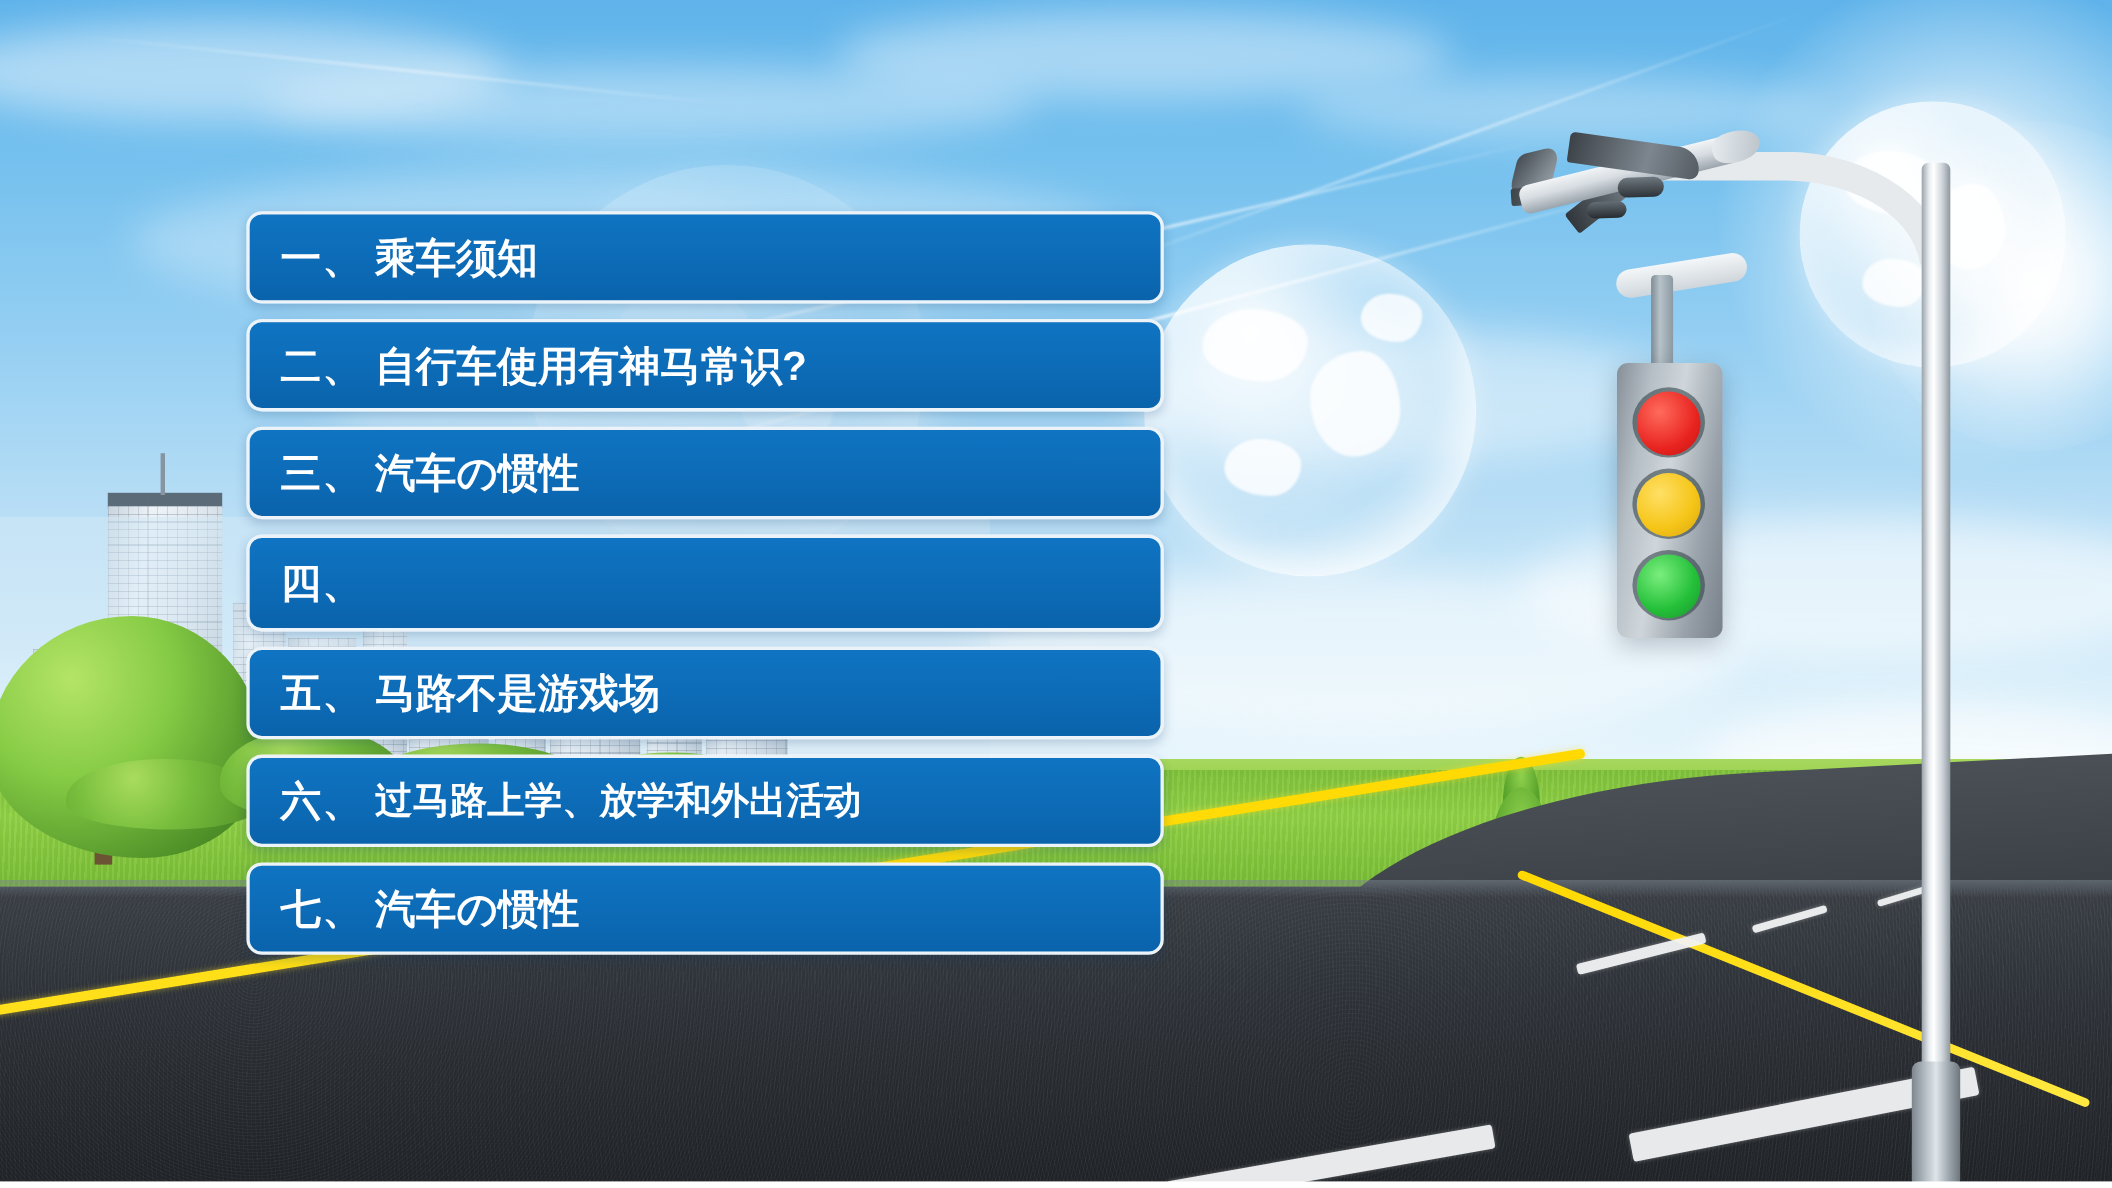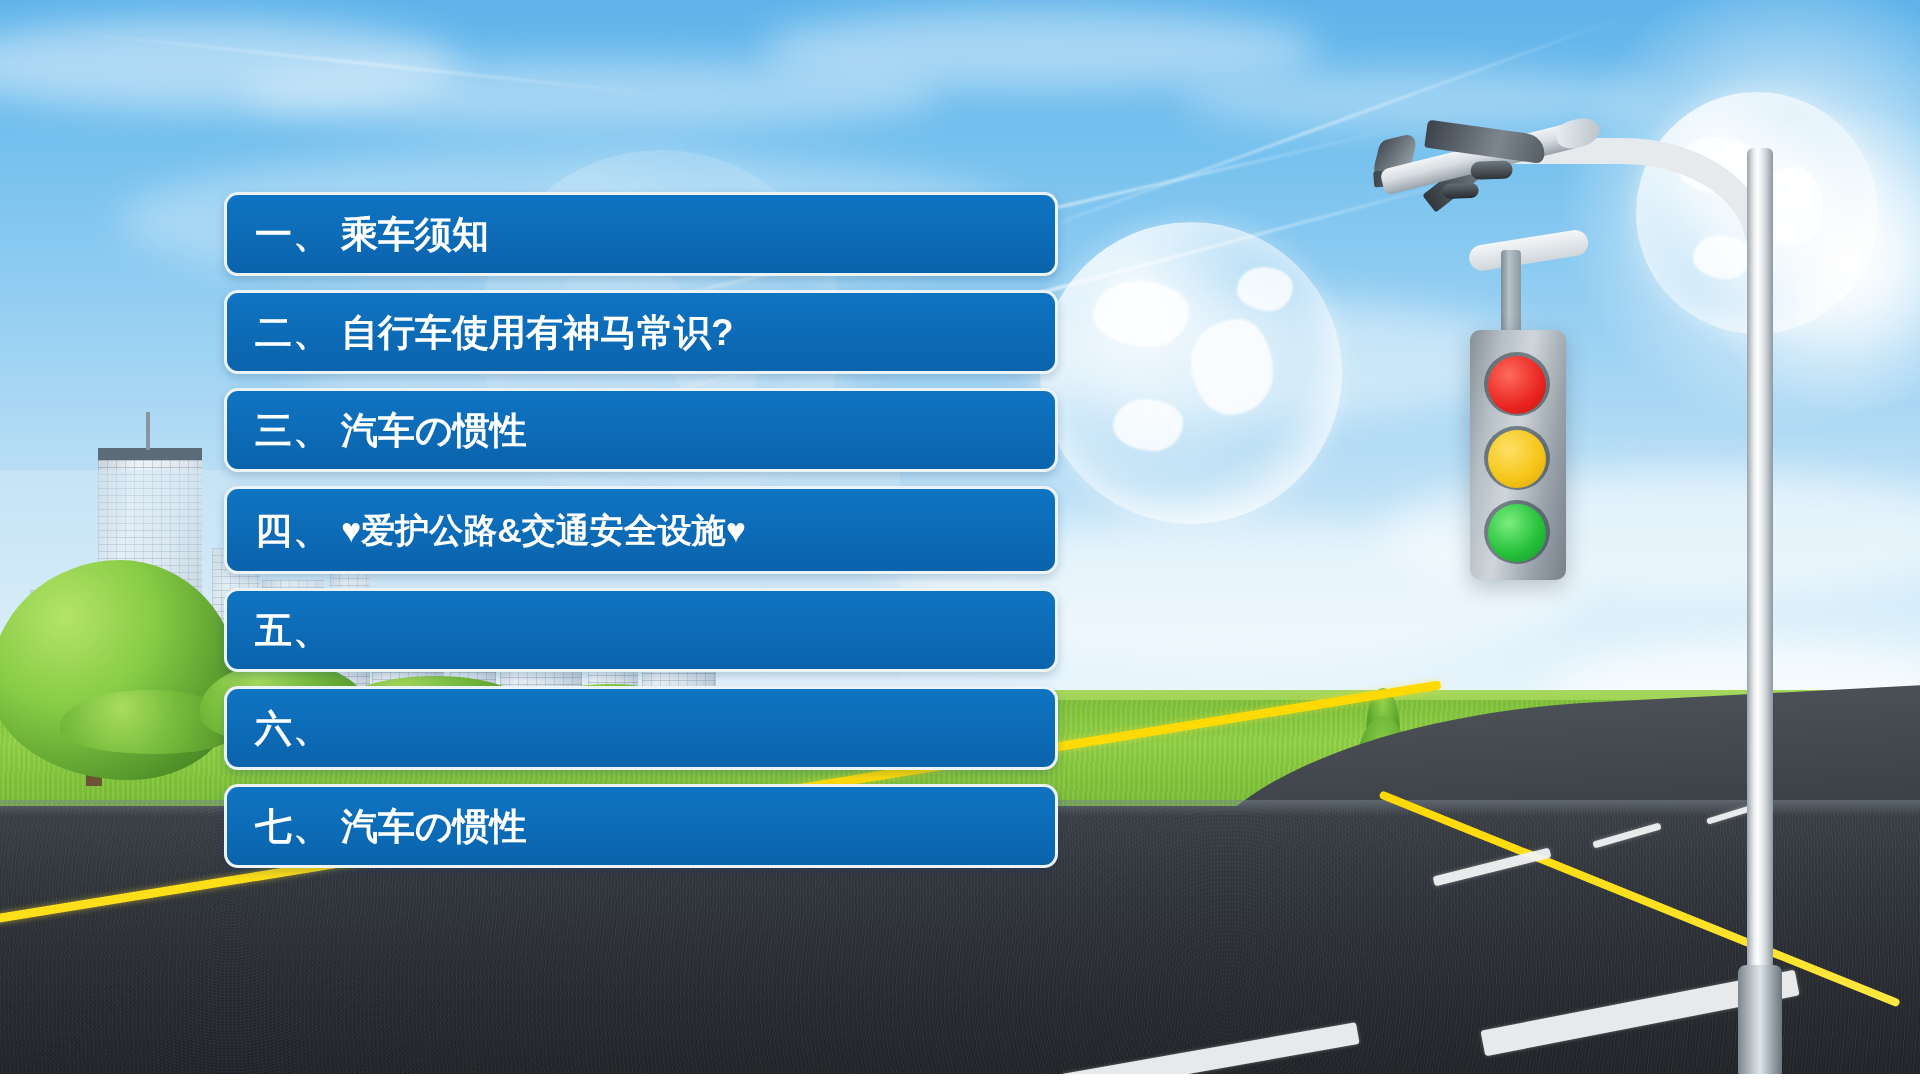--- a/index.html
+++ b/index.html
@@ -445,29 +445,30 @@
       <span class="label">自行车使用有神马常识?</span>
     </div>
 
     <div class="menu-item">
       <span class="num">三、</span>
       <span class="label">汽车の惯性</span>
     </div>
 
     <div class="menu-item tall">
       <span class="num">四、</span>
-      <span class="label small">♥爱护公路&amp;交通安全设施♥</span>
     </div>
 
     <div class="menu-item">
       <span class="num">五、</span>
+      <span class="label">马路不是游戏场</span>
     </div>
 
     <div class="menu-item">
       <span class="num">六、</span>
+      <span class="label small">过马路上学、放学和外出活动</span>
     </div>
 
     <div class="menu-item">
       <span class="num">七、</span>
       <span class="label">汽车の惯性</span>
     </div>
 
   </div>
 
   <div class="bottom-band"></div>

